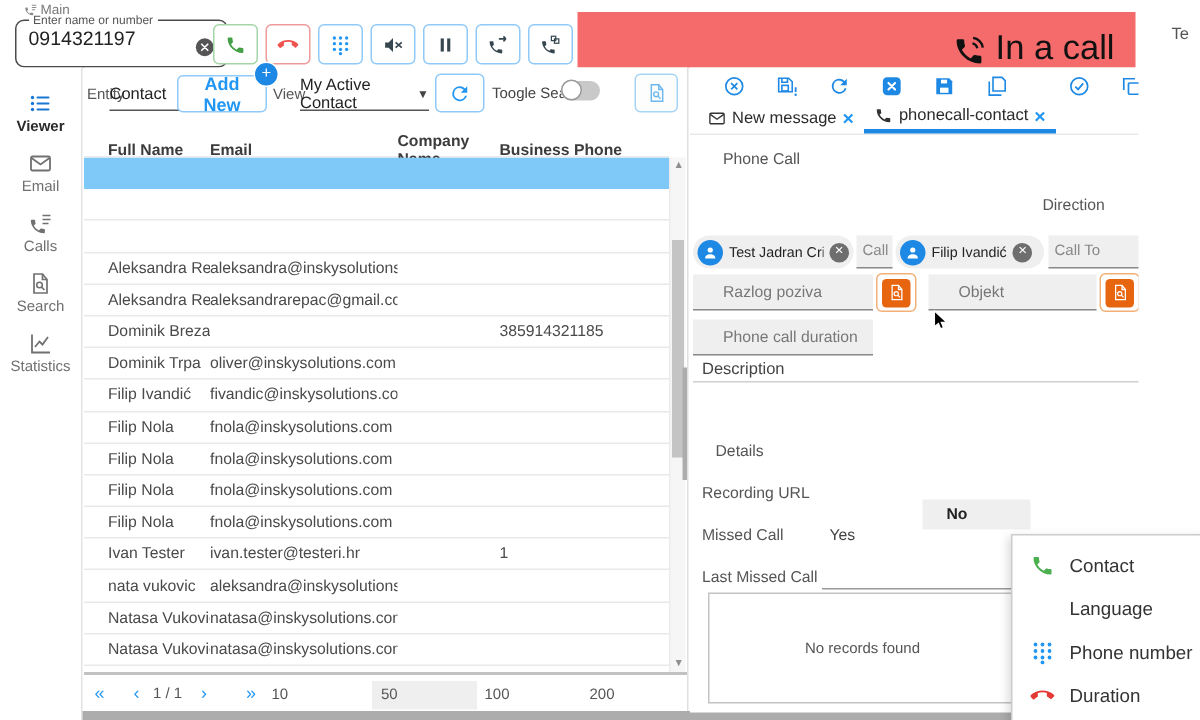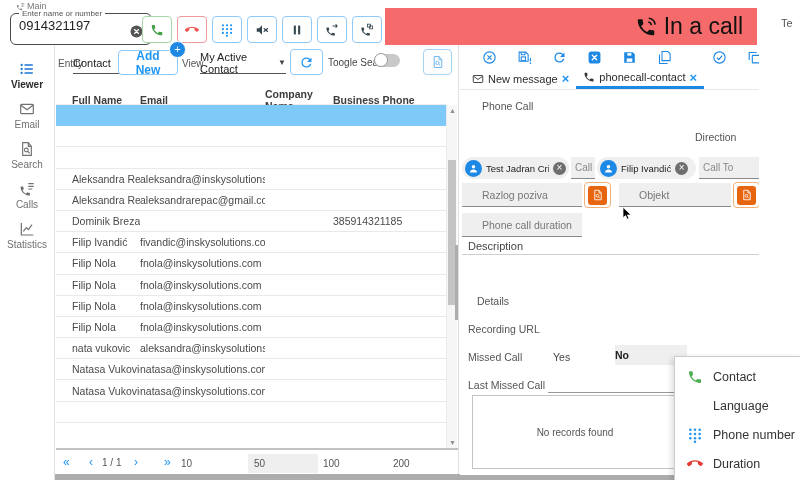--- a/index.html
+++ b/index.html
@@ -23,21 +23,21 @@
   #dialer-clear .ic{width:15px;height:15px}
   #dialer-buttons{position:absolute;left:142px;top:16px;display:flex;gap:5px}
   .dbtn{width:30px;height:27px;border-radius:4px;border:1px solid #90CAF9;background:#fff;
       display:flex;align-items:center;justify-content:center}
   .dbtn .ic{width:14px;height:14px}
   .dbtn.green{border-color:#A5D6A7;color:var(--call-green)}
   .dbtn.red{border-color:#EF9A9A;color:var(--hangup-red)}
   .dbtn.blue{color:var(--accent)}
   .dbtn.dark{color:#37474F}
   #call-banner{position:absolute;left:385px;top:8px;width:372px;height:37px;
-      background:var(--banner-red);display:flex;align-items:center;justify-content:flex-end;
+      background:var(--banner-red);display:flex;align-items:flex-end;justify-content:flex-end;
       padding-right:14px;gap:7px;color:#111;box-sizing:border-box}
   #call-banner .ic{width:22px;height:22px}
   #call-banner-label{font-size:23px}
   #user-label{position:absolute;left:781px;top:17px;font-size:11px;color:#555}
 
   
   #sidebar{position:absolute;left:0;top:45px;width:55px;height:435px;background:#fff;
       border-right:1px solid #E3E3E3;padding-top:10px;box-sizing:border-box}
   .sb-item{height:40px;display:flex;flex-direction:column;align-items:center;
       justify-content:center;gap:2px;color:#707070;font-size:10px}
@@ -154,22 +154,22 @@
   .lookup-btn .ic{width:12px;height:12px}
   #call-reason-lookup{left:124px;top:137px}
   #object-lookup{left:273px;top:137px}
 
   #description-label{left:8px;top:195px;color:#444;font-size:11px}
   #description-line{position:absolute;left:2px;top:209px;width:338px;height:1px;background:#CFCFCF}
   #details-label{left:17px;top:250px}
   #recording-url-label{left:8px;top:278px}
   #missed-call-label{left:8px;top:306px}
   #missed-yes{left:93px;top:306px;color:#444}
-  #missed-no-chip{position:absolute;left:155px;top:300px;width:72px;height:20px;background:var(--field-gray);
-      font-size:10.5px;font-weight:bold;color:#222;padding:4px 0 0 0;box-sizing:border-box}
+  #missed-no-chip{position:absolute;left:155px;top:288px;width:72px;height:20px;background:var(--field-gray);
+      font-size:10.5px;font-weight:bold;color:#222;padding:4px 0 0 16px;box-sizing:border-box}
   #last-missed-label{left:8px;top:334px}
   #last-missed-line{position:absolute;left:88px;top:347px;width:128px;height:1px;background:#999}
   #records-box{position:absolute;left:12px;top:350px;width:204px;height:72px;border:1px solid #C4C4C4;
       display:flex;align-items:center;justify-content:center;font-size:10px;color:#555}
 
   
   #context-menu{position:absolute;left:674px;top:356px;width:130px;height:130px;background:#fff;
       border:1px solid #CCC;box-shadow:-2px 2px 6px rgba(0,0,0,.15);z-index:20;padding-top:5px;box-sizing:border-box}
   .menu-item{height:29px;display:flex;align-items:center;gap:10px;padding-left:12px;font-size:12.5px;color:#333}
   .menu-item .mic{width:16px;height:16px;flex:none}
@@ -311,38 +311,38 @@
             <svg viewBox="0 0 24 24" xmlns="http://www.w3.org/2000/svg">
               <rect x="2.5" y="5" width="19" height="14" rx="1.5" fill="none" stroke="currentColor" stroke-width="1.8"></rect>
               <path d="M3 6.5l9 6.5 9-6.5" fill="none" stroke="currentColor" stroke-width="1.8"></path>
             </svg>
           </i>
           <span>Email</span>
         </div>
         <div class="sb-item">
           <i class="ic">
             <svg viewBox="0 0 24 24" xmlns="http://www.w3.org/2000/svg">
+              <g transform="scale(0.78) translate(0,7)">
+                <path fill="currentColor" d="M6.62 10.79a15.05 15.05 0 0 0 6.59 6.58l2.2-2.2a1 1 0 0 1 1.01-.25c1.12.37 2.32.57 3.58.57a1 1 0 0 1 1 1V20a1 1 0 0 1-1 1C10.85 21 3 13.15 3 4.5a1 1 0 0 1 1-1h3.5a1 1 0 0 1 1 1c0 1.25.2 2.46.57 3.58a1 1 0 0 1-.25 1.01l-2.2 2.2z"></path>
+              </g>
+              <path stroke="currentColor" stroke-width="1.7" d="M14 4h8M14 8h8M14 12h6"></path>
+            </svg>
+          </i>
+          <span>Calls</span>
+        </div>
+        <div class="sb-item">
+          <i class="ic">
+            <svg viewBox="0 0 24 24" xmlns="http://www.w3.org/2000/svg">
               <path d="M14 2.5H5.5v19h13V8L14 2.5z" fill="none" stroke="currentColor" stroke-width="1.7"></path>
               <path d="M14 2.5V8h4.5" fill="none" stroke="currentColor" stroke-width="1.7"></path>
               <circle cx="11" cy="13.5" r="2.8" fill="none" stroke="currentColor" stroke-width="1.6"></circle>
               <path d="M13.2 15.7L16 18.5" stroke="currentColor" stroke-width="1.6"></path>
             </svg>
           </i>
           <span>Search</span>
-        </div>
-        <div class="sb-item">
-          <i class="ic">
-            <svg viewBox="0 0 24 24" xmlns="http://www.w3.org/2000/svg">
-              <g transform="scale(0.78) translate(0,7)">
-                <path fill="currentColor" d="M6.62 10.79a15.05 15.05 0 0 0 6.59 6.58l2.2-2.2a1 1 0 0 1 1.01-.25c1.12.37 2.32.57 3.58.57a1 1 0 0 1 1 1V20a1 1 0 0 1-1 1C10.85 21 3 13.15 3 4.5a1 1 0 0 1 1-1h3.5a1 1 0 0 1 1 1c0 1.25.2 2.46.57 3.58a1 1 0 0 1-.25 1.01l-2.2 2.2z"></path>
-              </g>
-              <path stroke="currentColor" stroke-width="1.7" d="M14 4h8M14 8h8M14 12h6"></path>
-            </svg>
-          </i>
-          <span>Calls</span>
         </div>
         <div class="sb-item">
           <i class="ic">
             <svg viewBox="0 0 24 24" xmlns="http://www.w3.org/2000/svg">
               <path d="M3.5 3v18h18" fill="none" stroke="currentColor" stroke-width="1.8"></path>
               <path d="M6.5 15.5l4.5-5.5 3 3 5.5-7.5" fill="none" stroke="currentColor" stroke-width="1.8"></path>
             </svg>
           </i>
           <span>Statistics</span>
         </div>
@@ -421,20 +421,26 @@
           <span class="tcell"></span>
           <span class="tcell"></span>
         </div>
         <div class="trow">
           <span class="tcell">Dominik Brezak</span>
           <span class="tcell"></span>
           <span class="tcell"></span>
           <span class="tcell">385914321185</span>
         </div>
         <div class="trow">
+          <span class="tcell">Dominik Trpa</span>
+          <span class="tcell">oliver@inskysolutions.com</span>
+          <span class="tcell"></span>
+          <span class="tcell"></span>
+        </div>
+        <div class="trow">
           <span class="tcell">Filip Ivandić</span>
           <span class="tcell">fivandic@inskysolutions.com</span>
           <span class="tcell"></span>
           <span class="tcell"></span>
         </div>
         <div class="trow">
           <span class="tcell">Filip Nola</span>
           <span class="tcell">fnola@inskysolutions.com</span>
           <span class="tcell"></span>
           <span class="tcell"></span>
@@ -449,20 +455,26 @@
           <span class="tcell">Filip Nola</span>
           <span class="tcell">fnola@inskysolutions.com</span>
           <span class="tcell"></span>
           <span class="tcell"></span>
         </div>
         <div class="trow">
           <span class="tcell">Filip Nola</span>
           <span class="tcell">fnola@inskysolutions.com</span>
           <span class="tcell"></span>
           <span class="tcell"></span>
+        </div>
+        <div class="trow">
+          <span class="tcell">Ivan Tester</span>
+          <span class="tcell">ivan.tester@testeri.hr</span>
+          <span class="tcell"></span>
+          <span class="tcell">1</span>
         </div>
         <div class="trow">
           <span class="tcell">nata vukovic</span>
           <span class="tcell">aleksandra@inskysolutions.com</span>
           <span class="tcell"></span>
           <span class="tcell"></span>
         </div>
         <div class="trow">
           <span class="tcell">Natasa Vukovic</span>
           <span class="tcell">natasa@inskysolutions.com</span>

